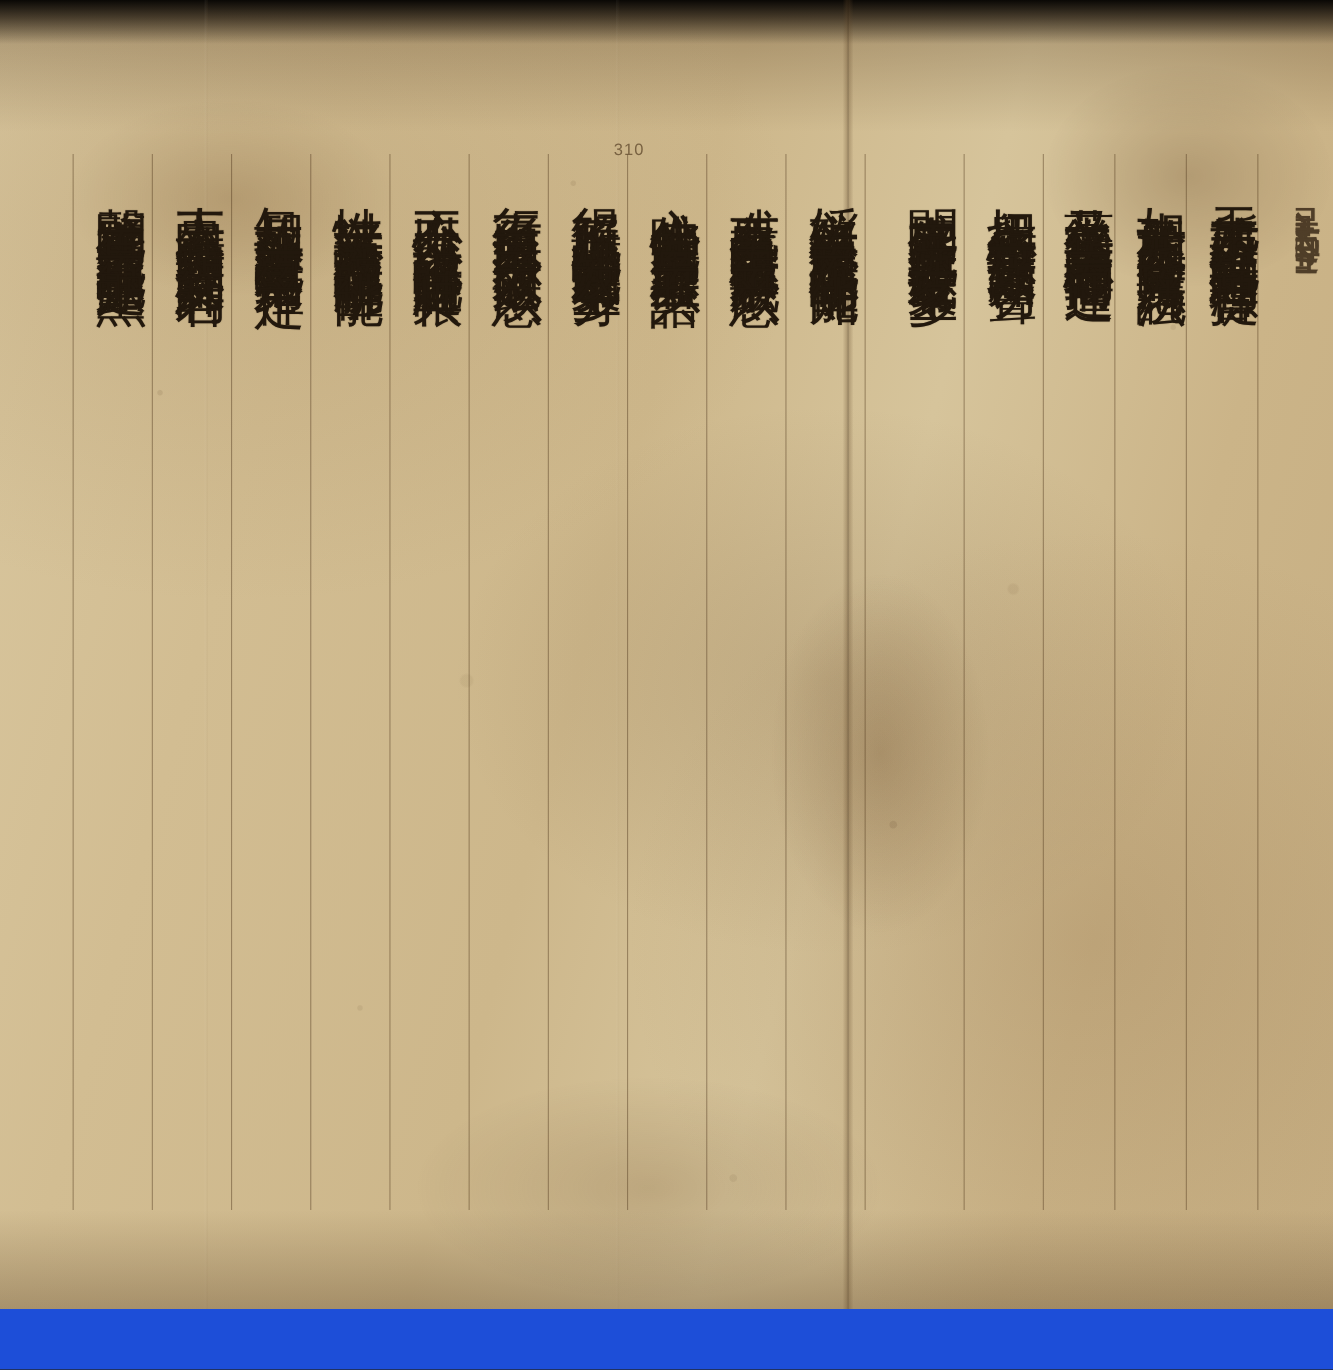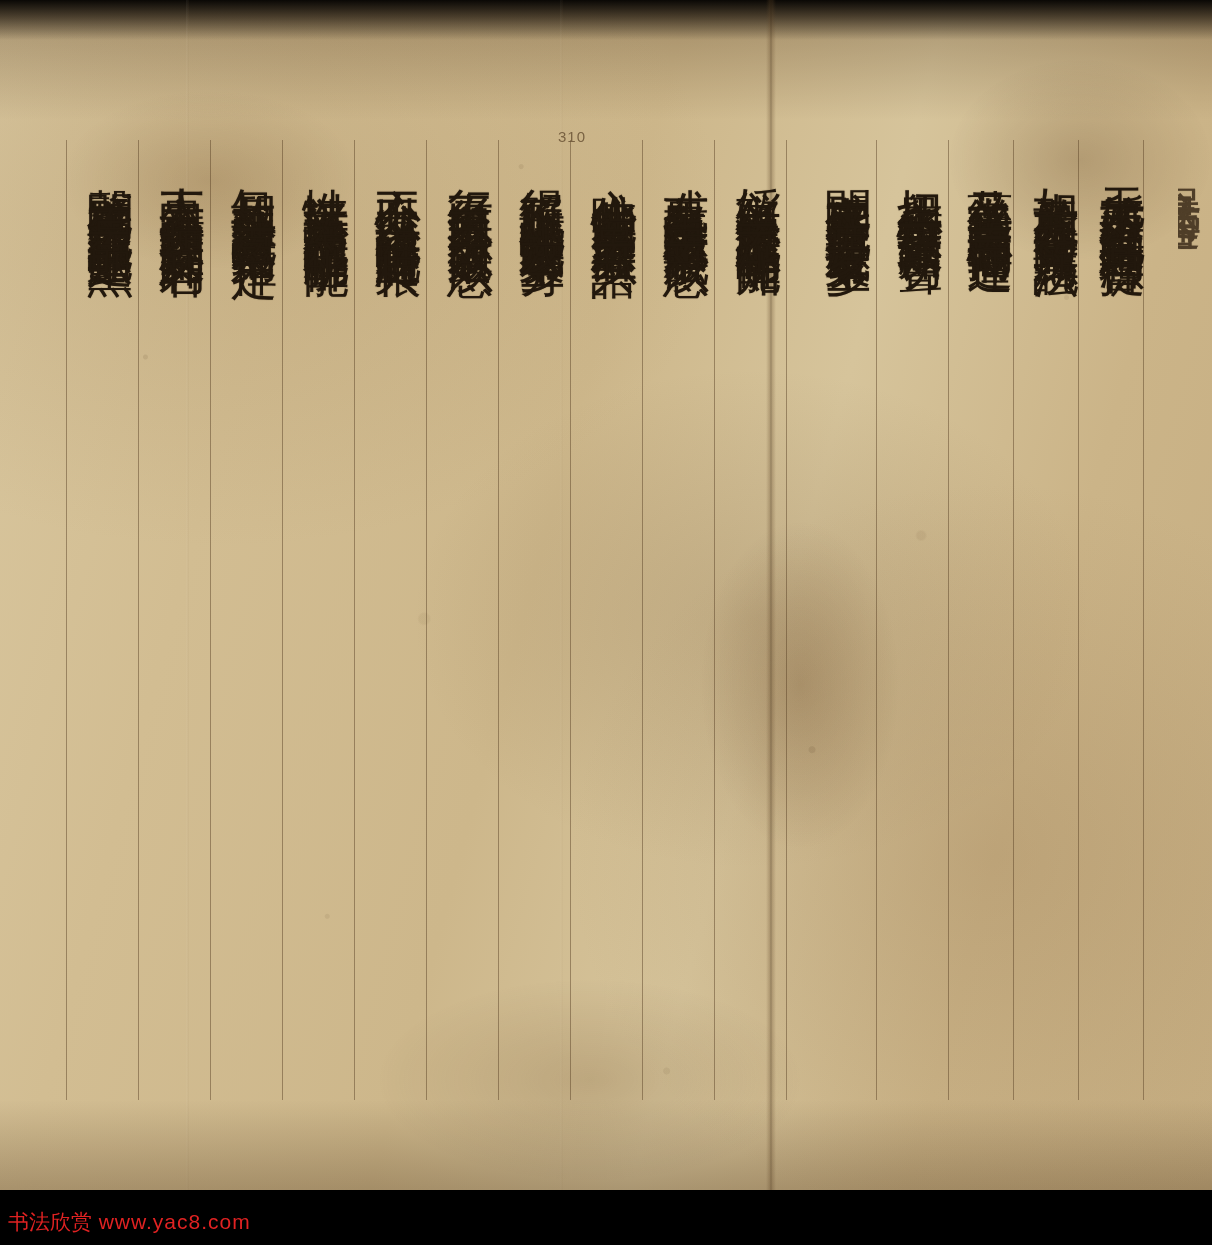--- a/index.html
+++ b/index.html
@@ -242,20 +242,14 @@
       <div class="col" style="left:510px;">得解脱不以説法唯佛能知或有衆生多分</div>
       <div class="col" style="left:438px;">行者不以観浄不以不浄不以観過不以慈</div>
       <div class="col" style="left:366px;">心不以不共語不以説法得解脱者随其根</div>
       <div class="col" style="left:294px;">性以諸法平等而為説法使得解脱唯佛能</div>
       <div class="col" style="left:222px;">知是故如来於諸説法人中為最第一禅定</div>
       <div class="col" style="left:150px;">人中亦最第一余時湏菩提問文殊師利若</div>
       <div class="col" style="left:78px;">聲聞辟支佛不能如是説法不能如是聖黙</div>
     </div>
   </div>
 
-  <div class="watermark-bar">
-    <div class="watermark">
-      <span>书法欣赏</span>
-      <span class="url">www.yac8.com</span>
-    </div>
-  </div>
 
 </div>
 
 </body></html>

